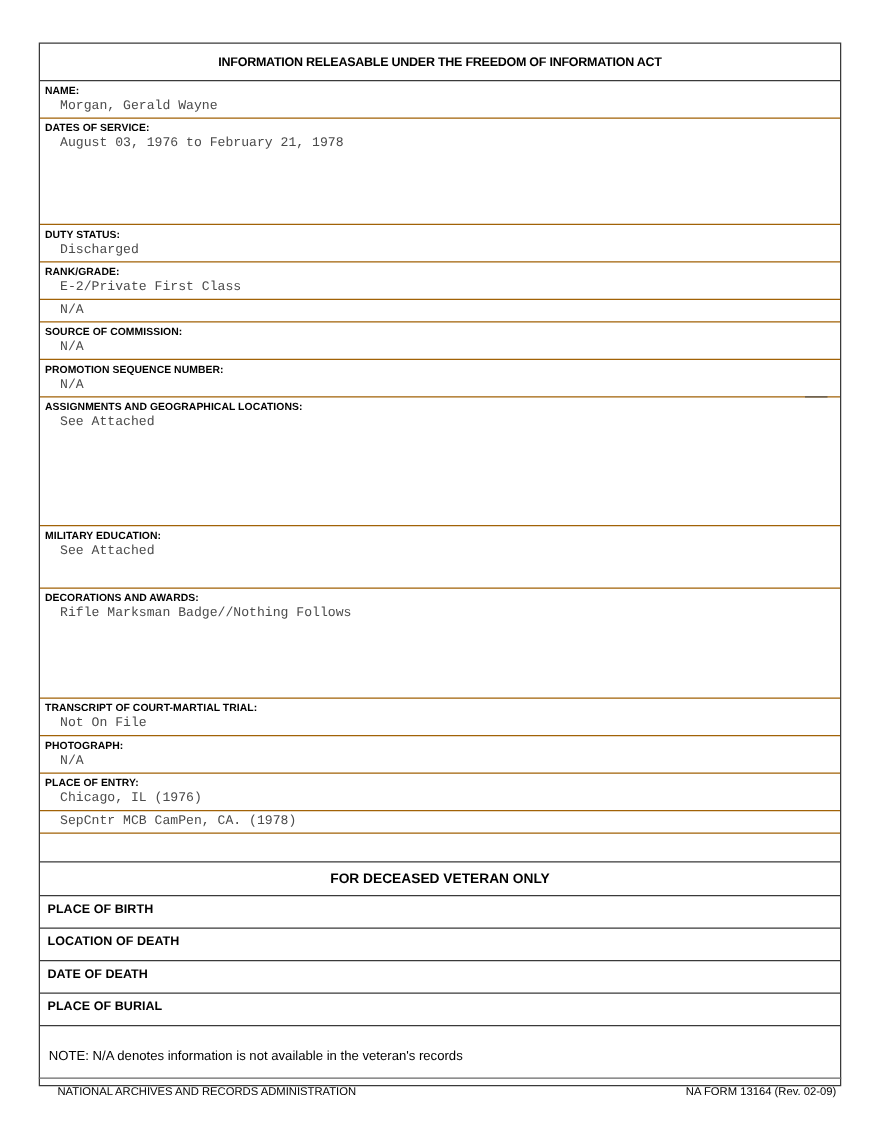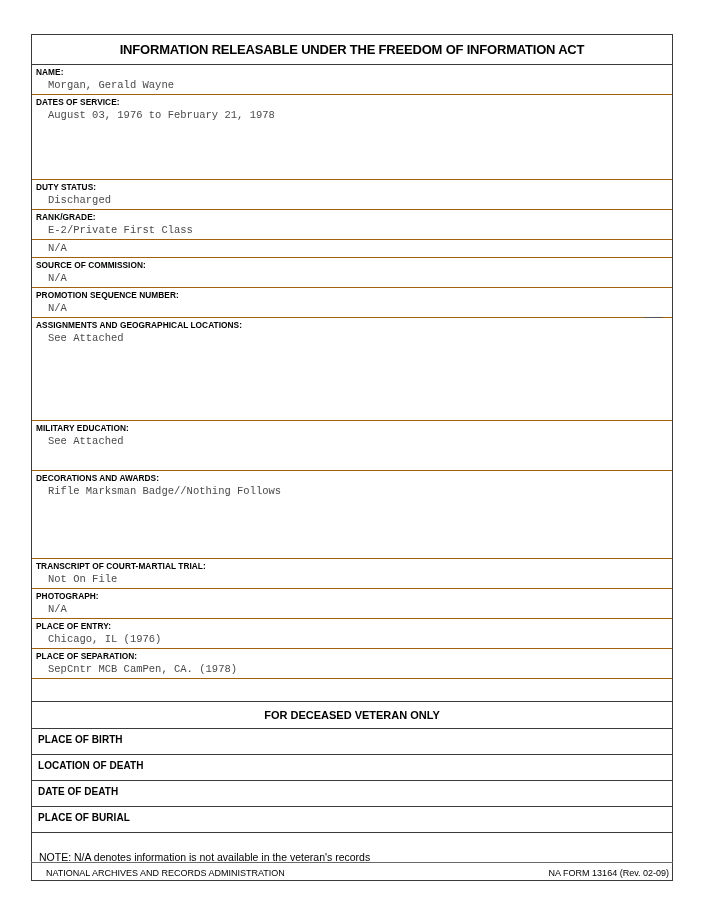--- a/index.html
+++ b/index.html
@@ -30,21 +30,21 @@
     border: 1px solid #3a3a3a;
     box-sizing: border-box;
     background: #fff;
   }
   .title-bar {
     border-bottom: 1px solid #3a3a3a;
     text-align: center;
     padding: 5px 2px 6px 2px;
   }
   .title-bar .title-text {
-    font-size: 13px;
+    font-size: 10px;
     font-weight: bold;
     letter-spacing: -0.2px;
     white-space: nowrap;
   }
   .row {
     border-bottom: 1px solid #a16207;
     position: relative;
     box-sizing: border-box;
   }
   .row:last-child {
@@ -188,21 +188,20 @@
       <div class="label">PHOTOGRAPH:</div>
       <div class="value">N/A</div>
     </div>
 
     <div class="row">
       <div class="label">PLACE OF ENTRY:</div>
       <div class="value">Chicago, IL (1976)</div>
     </div>
 
     <div class="row">
-      <div class="label">PLACE OF SEPARATION:</div>
       <div class="value">SepCntr MCB CamPen, CA. (1978)</div>
     </div>
 
     <div class="spacer-row"></div>
 
     <div class="deceased-head">FOR DECEASED VETERAN ONLY</div>
 
     <div class="deceased-row">
       <div class="label">PLACE OF BIRTH</div>
     </div>

